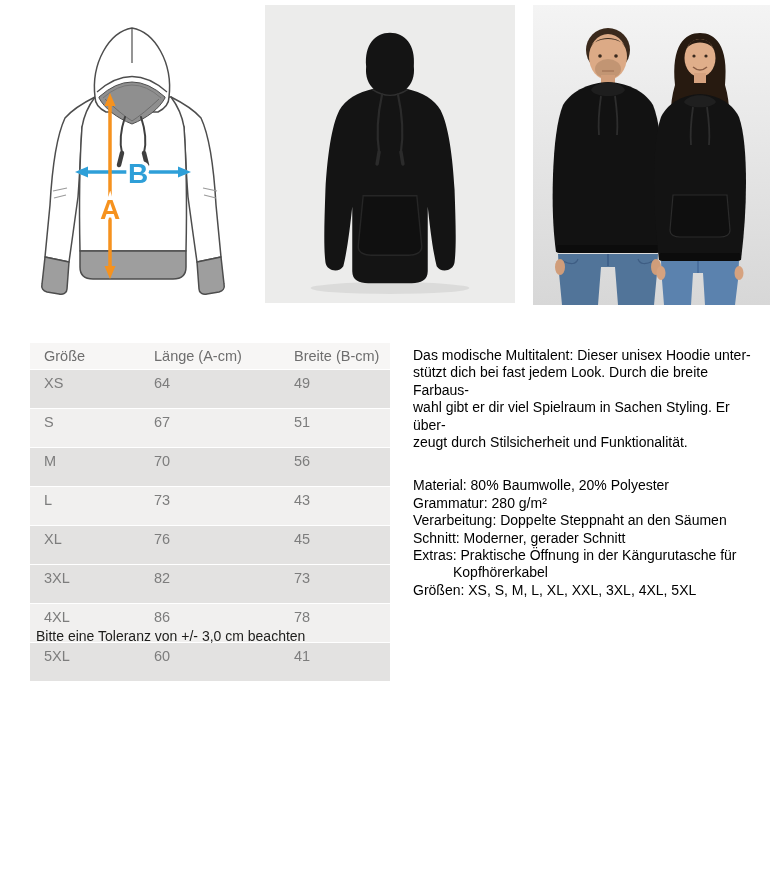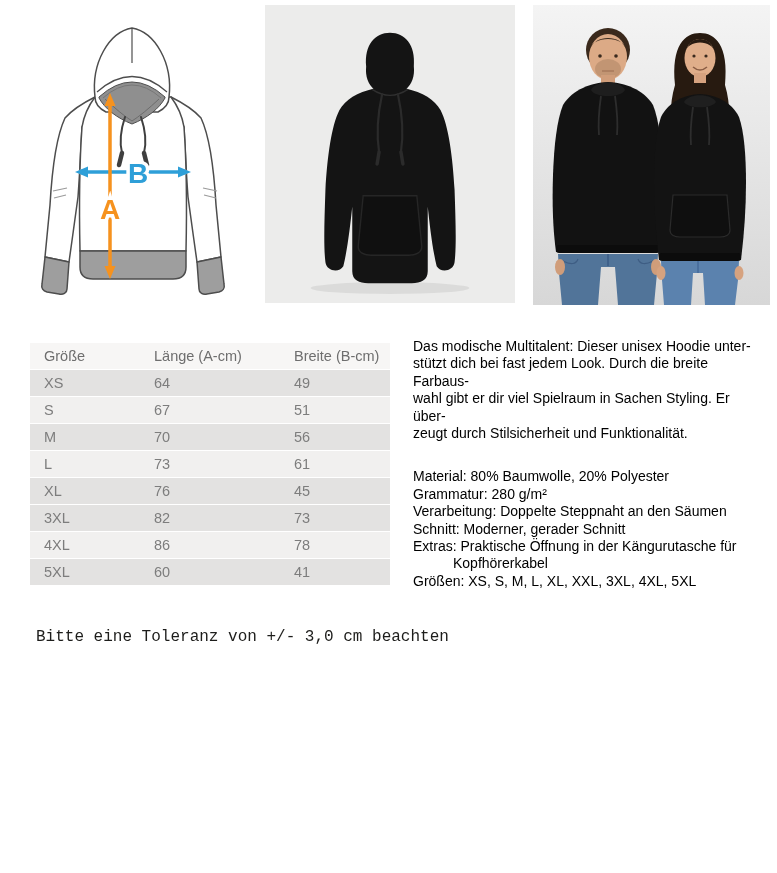--- a/index.html
+++ b/index.html
@@ -11,30 +11,30 @@
   .tile-diagram{left:25px;width:220px;height:305px;background:#ffffff;}
   .tile-product{left:265px;width:250px;height:298px;background:#ececeb;}
   .tile-models{left:533px;width:237px;height:300px;}
 
   
   table.size-table{position:absolute;left:30px;top:342px;width:360px;
     border-collapse:separate;border-spacing:0 1px;font-size:14.5px;table-layout:fixed;}
   table.size-table col.c1{width:110px;} table.size-table col.c2{width:140px;} table.size-table col.c3{width:110px;}
   table.size-table th{background:#f7f6f5;color:#6e6e6e;font-weight:400;text-align:left;
     height:26px;padding:0 0 0 14px;}
-  table.size-table td{height:26px;padding:0 0 0 14px;color:#7d7d7d;}
+  table.size-table td{height:26px;padding:0 0 12px 14px;color:#7d7d7d;}
   tr.row-dark td{background:#e3e2e1;}
   tr.row-light td{background:#f1f0ef;}
 
-  .tolerance{position:absolute;left:36px;top:628px;font-size:16px;color:#1d1d1b;font-family:Liberation Mono, monospace;}
+  .tolerance{position:absolute;left:36px;top:628px;font-size:14px;color:#1d1d1b;}
 
   .description{position:absolute;left:413px;top:338px;width:352px;color:#000;
     font-size:14px;line-height:17.4px;}
   .description p{margin:0;}
-  #desc-intro{margin-bottom:26px;}
+  #desc-intro{margin-bottom:26px;margin-top:9px;}
   .indent{padding-left:40px;text-align:right;}
 </style>
 </head>
 <body>
 
 <div class="canvas">
 
   <div>
 
     <figure class="tile tile-diagram">
@@ -191,21 +191,21 @@
           <td>51</td>
         </tr>
         <tr class="row-dark">
           <td>M</td>
           <td>70</td>
           <td>56</td>
         </tr>
         <tr class="row-light">
           <td>L</td>
           <td>73</td>
-          <td>61</td>
+          <td>43</td>
         </tr>
         <tr class="row-dark">
           <td>XL</td>
           <td>76</td>
           <td>45</td>
         </tr>
         <tr class="row-dark">
           <td>3XL</td>
           <td>82</td>
           <td>73</td>

